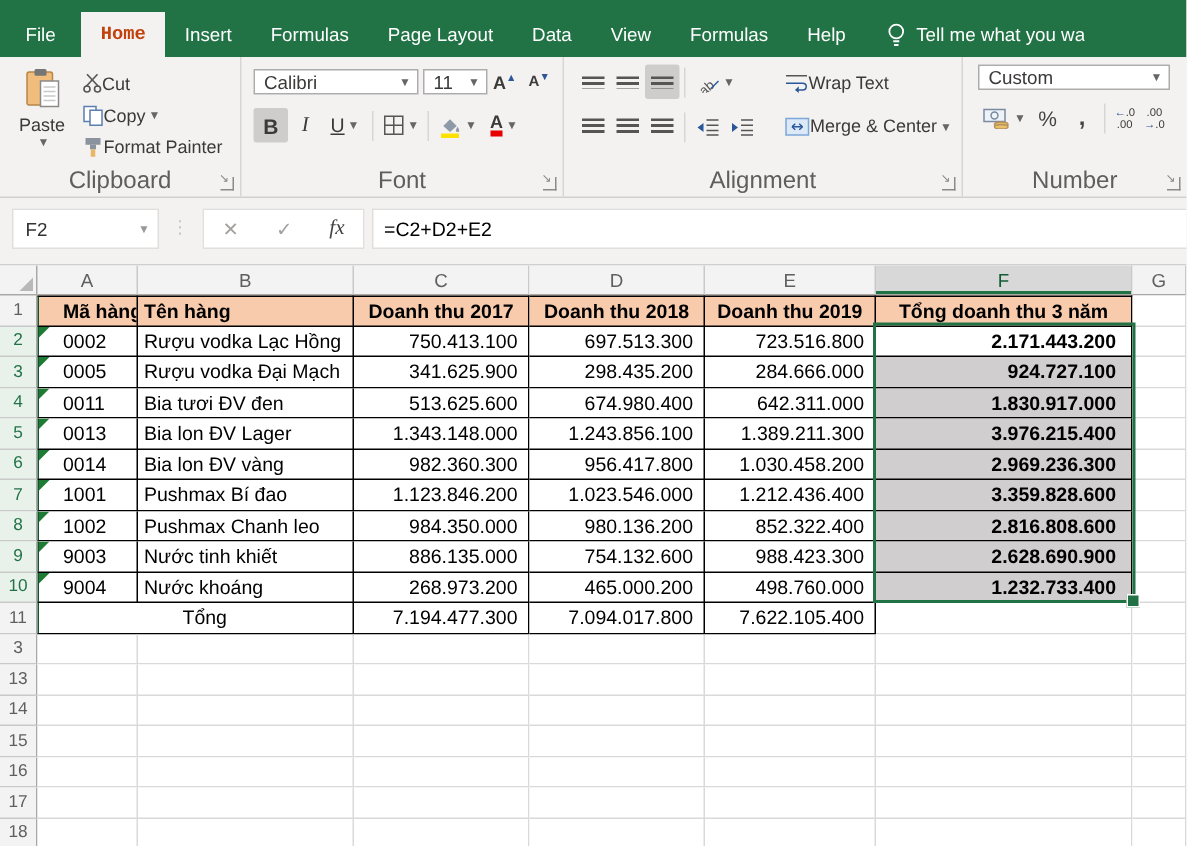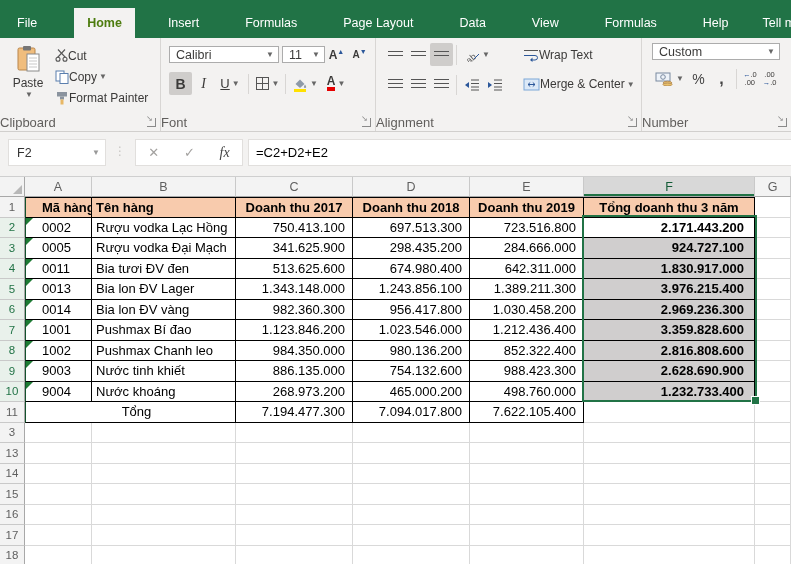--- a/index.html
+++ b/index.html
@@ -4,28 +4,28 @@
 <style>
   * { box-sizing: border-box; margin: 0; padding: 0; }
   html,body { width:791px; height:564px; overflow:hidden; background:#f3f2f1;
     font-family:"Liberation Sans","DejaVu Sans",sans-serif; position:relative; }
 
   
   .tabbar { position:absolute; top:0; left:0; width:791px; height:38px; background:#217346;
     display:flex; align-items:flex-end; }
   .tab { height:30px; line-height:30px; padding:0 13px; color:#fff; font-size:12.5px; cursor:default; white-space:nowrap; }
   .tab.file { padding:0 17px; }
-  .tab.active { background:#f3f2f1; color:#4d7c0f; font-weight:700; }
+  .tab.active { background:#f3f2f1; color:#c2410c; font-weight:700;font-family:Liberation Mono, monospace; }
   .tellme { display:flex; align-items:center; gap:7px; color:#fff; font-size:12.5px; height:30px; margin-left:14px; white-space:nowrap; overflow:hidden; }
 
   
   .ribbon { position:absolute; top:38px; left:0; width:791px; height:94px; background:#f3f2f1;
     border-bottom:1px solid #d1cfcd; display:flex; color:#3b3a39; }
   .group { position:relative; height:100%; border-right:1px solid #d8d6d4; padding:5px 4px 16px 4px; }
-  .grouplabel { position:absolute; bottom:1px; left:0; right:0; font-size:13px; color:#605e5c; }
+  .grouplabel { position:absolute; bottom:1px; left:0; right:0; text-align:center; font-size:16px; color:#605e5c; }
   .launcher { position:absolute; right:4px; bottom:4px; width:9px; height:9px;
     border-right:1px solid #8a8a8a; border-bottom:1px solid #8a8a8a; }
   .launcher::before { content:'↘'; position:absolute; top:-4px; left:-1px; font-size:8px; color:#8a8a8a; }
   .caret { font-size:8px; color:#666; margin-left:2px; }
   .btnrow { display:flex; align-items:center; }
   .smallbtn { display:flex; align-items:center; gap:0; font-size:12px; height:21px; padding:0 3px; white-space:nowrap; }
   .sqbtn { width:23px; height:23px; display:flex; align-items:center; justify-content:center; border-radius:2px; }
   .sqbtn.on { background:#cfcdcb; }
   .vsep { width:1px; height:20px; background:#d8d6d4; margin:0 3px; align-self:center; }
   .combo { background:#fff; border:1px solid #acacac; height:17px; display:flex; align-items:center;
@@ -95,21 +95,21 @@
   .selbox { position:absolute; left:582px; top:215px; width:175px; height:187px;
     border:2px solid #217346; pointer-events:none; }
   .selbox::after { content:''; position:absolute; right:-5px; bottom:-5px; width:7px; height:7px;
     background:#217346; border:1px solid #fff; }
   svg { display:block; }
 </style>
 </head>
 <body>
 
 <div class="tabbar">
-  <div style="display:flex;align-items:flex-end;gap:20px;">
+  <div style="display:flex;align-items:flex-end;">
       <div class="tab file">File</div>
       <div class="tab active">Home</div>
       <div class="tab">Insert</div>
       <div class="tab">Formulas</div>
       <div class="tab">Page Layout</div>
       <div class="tab">Data</div>
       <div class="tab">View</div>
       <div class="tab">Formulas</div>
       <div class="tab">Help</div>
     </div>

